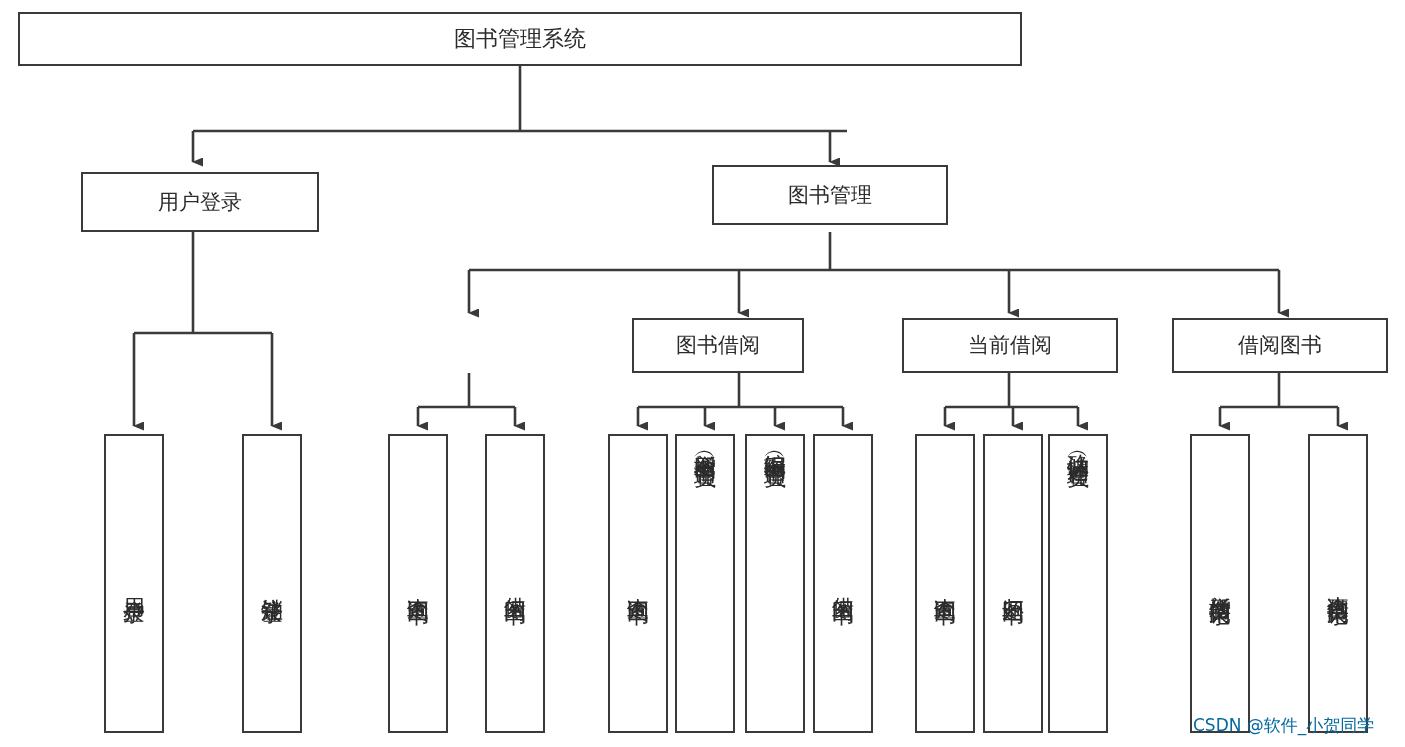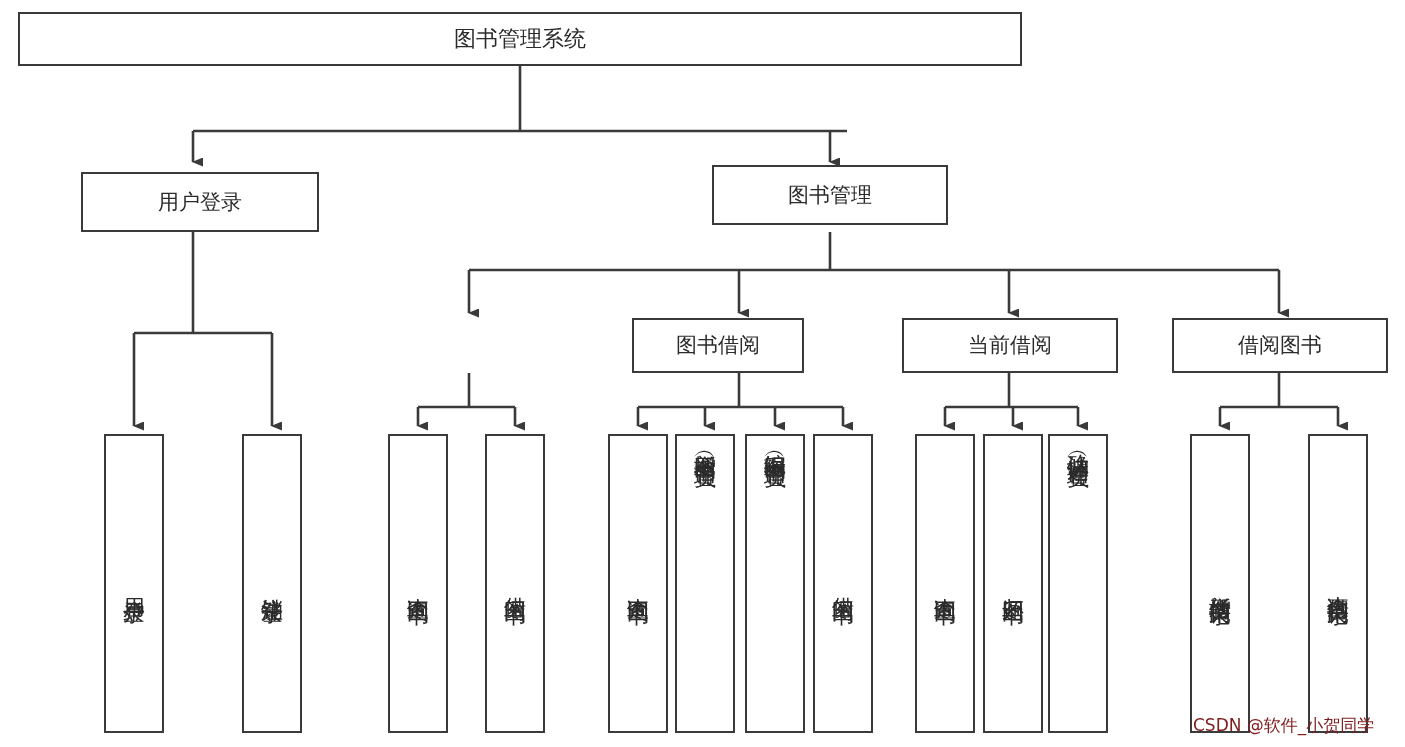--- a/index.html
+++ b/index.html
@@ -64,21 +64,21 @@
     white-space: nowrap;
   }
   .node.vert.centered {
     align-items: center;
   }
   .watermark {
     position: absolute;
     left: 1193px;
     top: 714px;
     font-size: 17px;
-    color: #7f1d1d;
+    color: #0369a1;
     white-space: nowrap;
     z-index: 5;
     font-family: "DejaVu Sans", "Liberation Sans", sans-serif;
   }
 </style>
 </head>
 <body>
 
 <div id="diagram-root">
 

